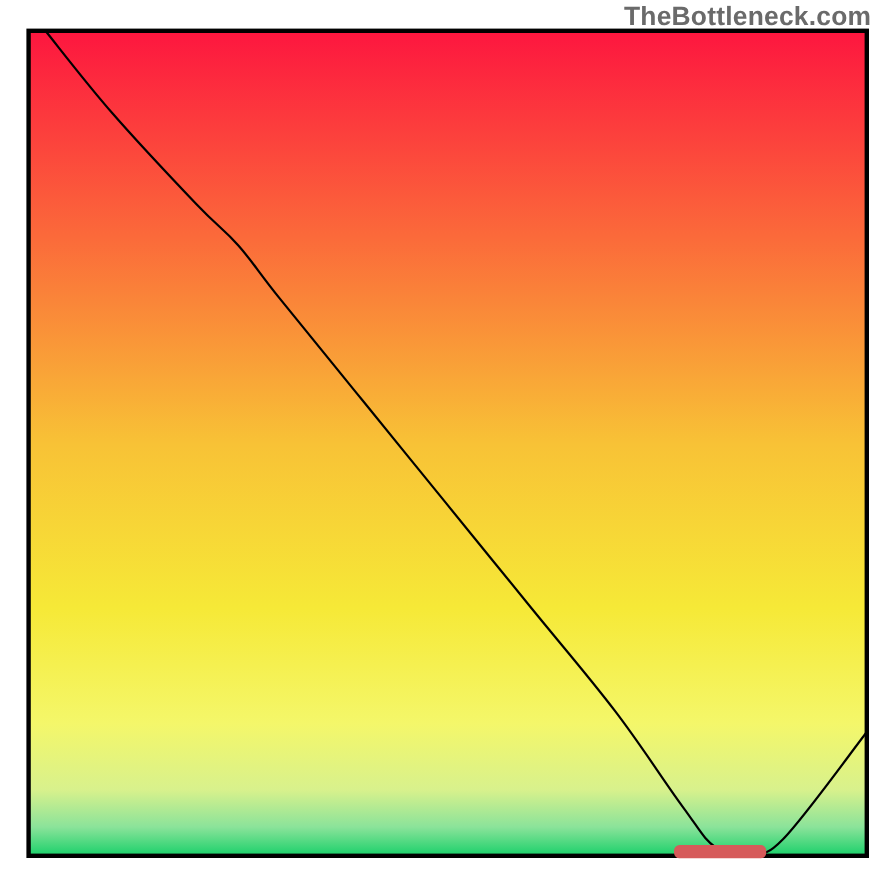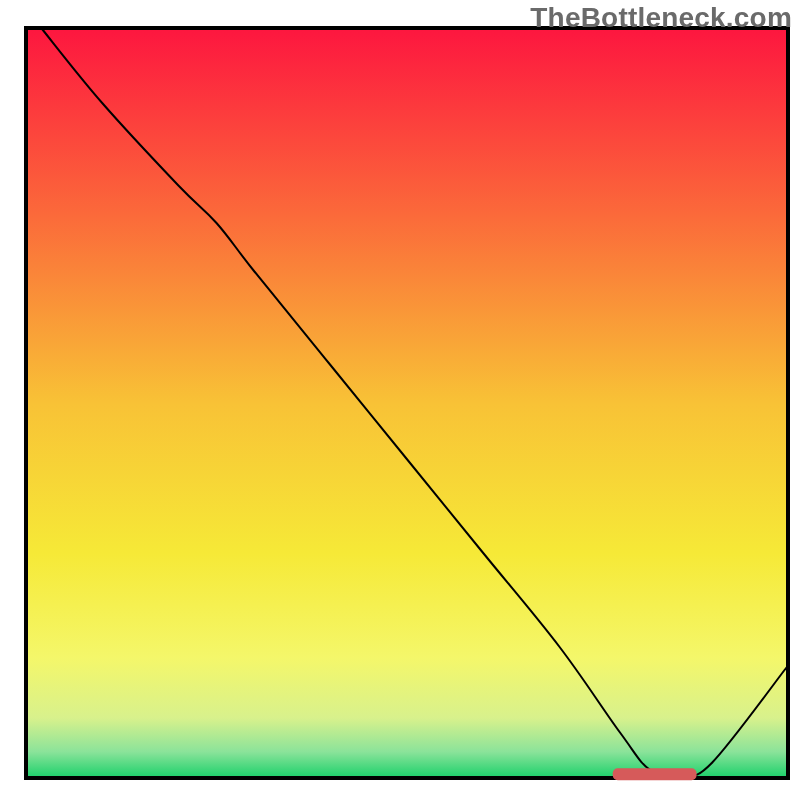--- a/index.html
+++ b/index.html
@@ -13,21 +13,21 @@
   .container {
     position: relative;
     width: 800px;
     height: 800px;
   }
   .watermark {
     position: absolute;
     top: 2px;
     right: 8px;
     font-family: Arial, Helvetica, sans-serif;
-    font-size: 28px;
+    font-size: 24px;
     font-weight: 600;
     color: #6a6a6a;
     letter-spacing: 0.2px;
     z-index: 3;
   }
   svg.chart {
     position: absolute;
     left: 0;
     top: 0;
     width: 800px;

